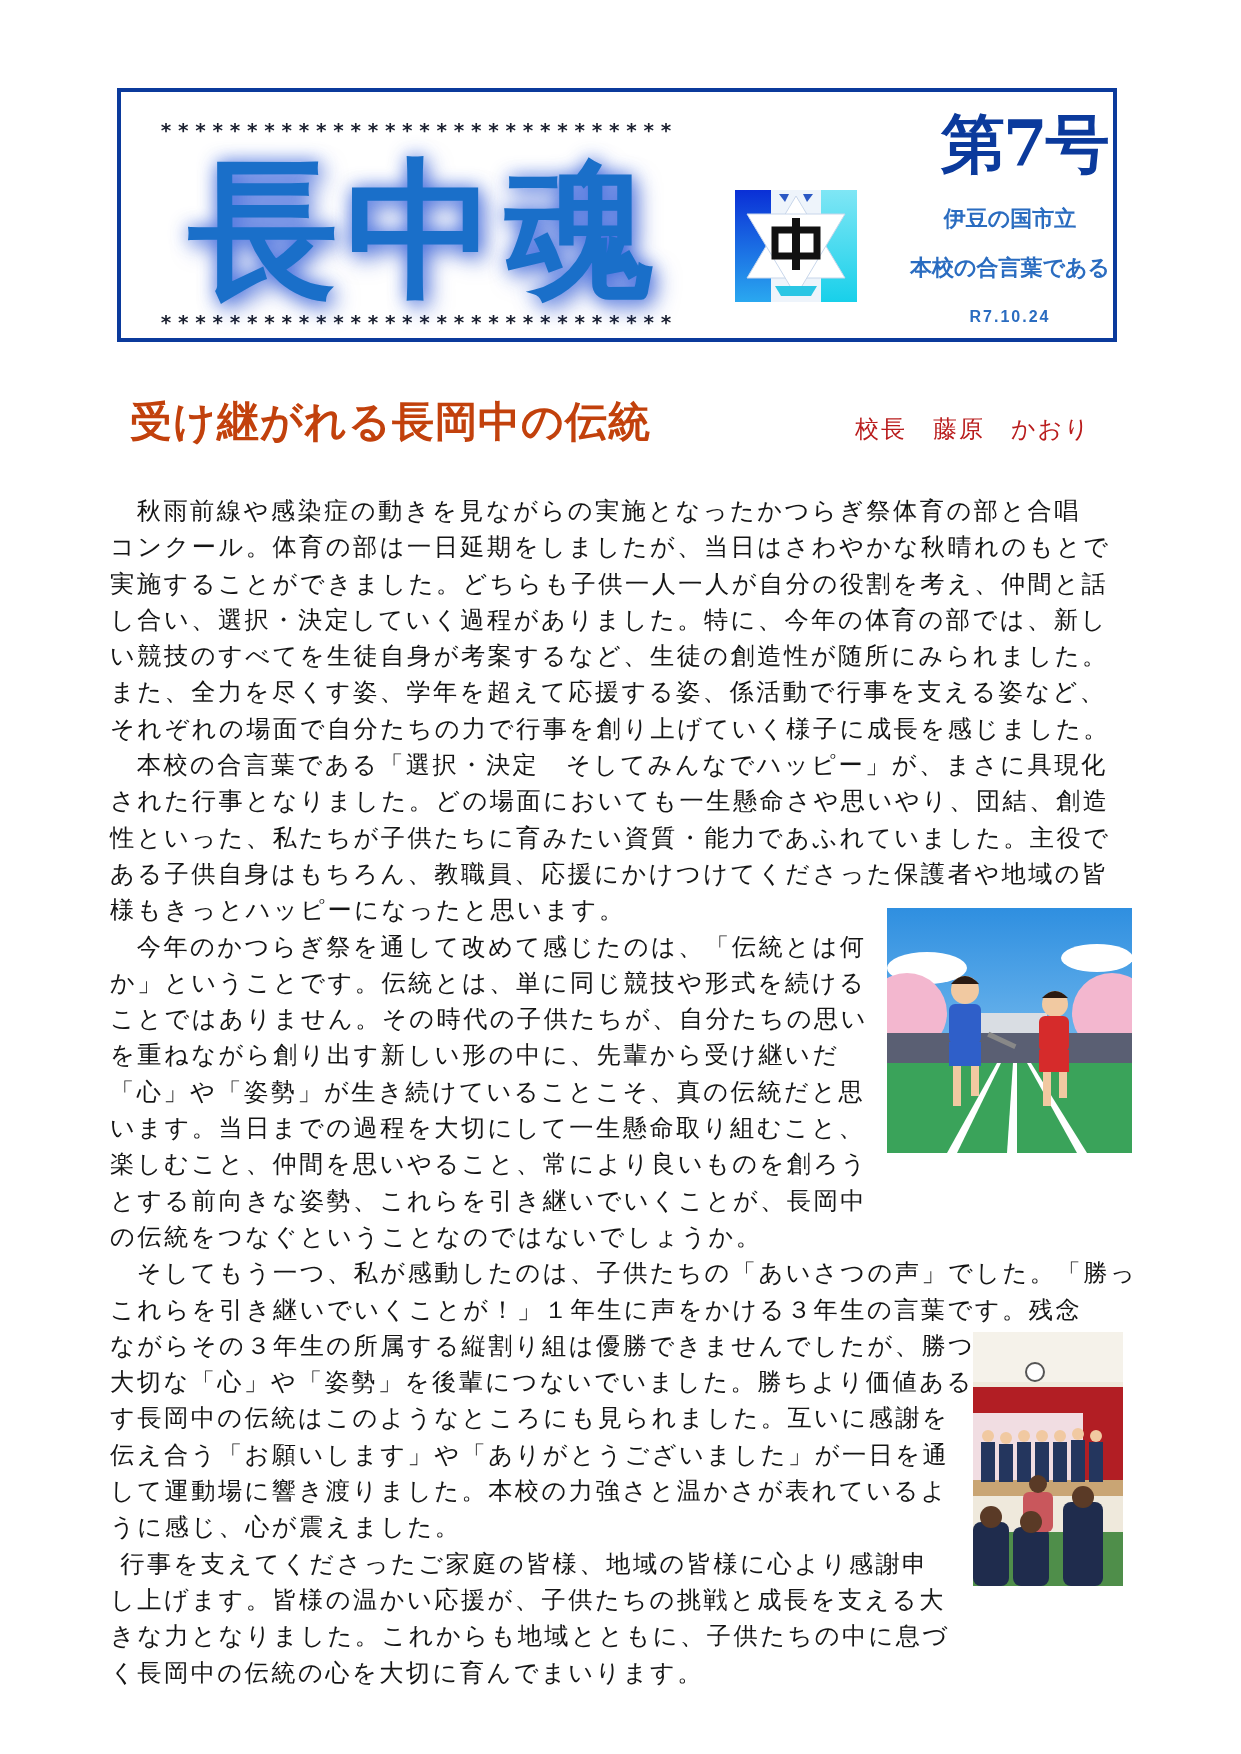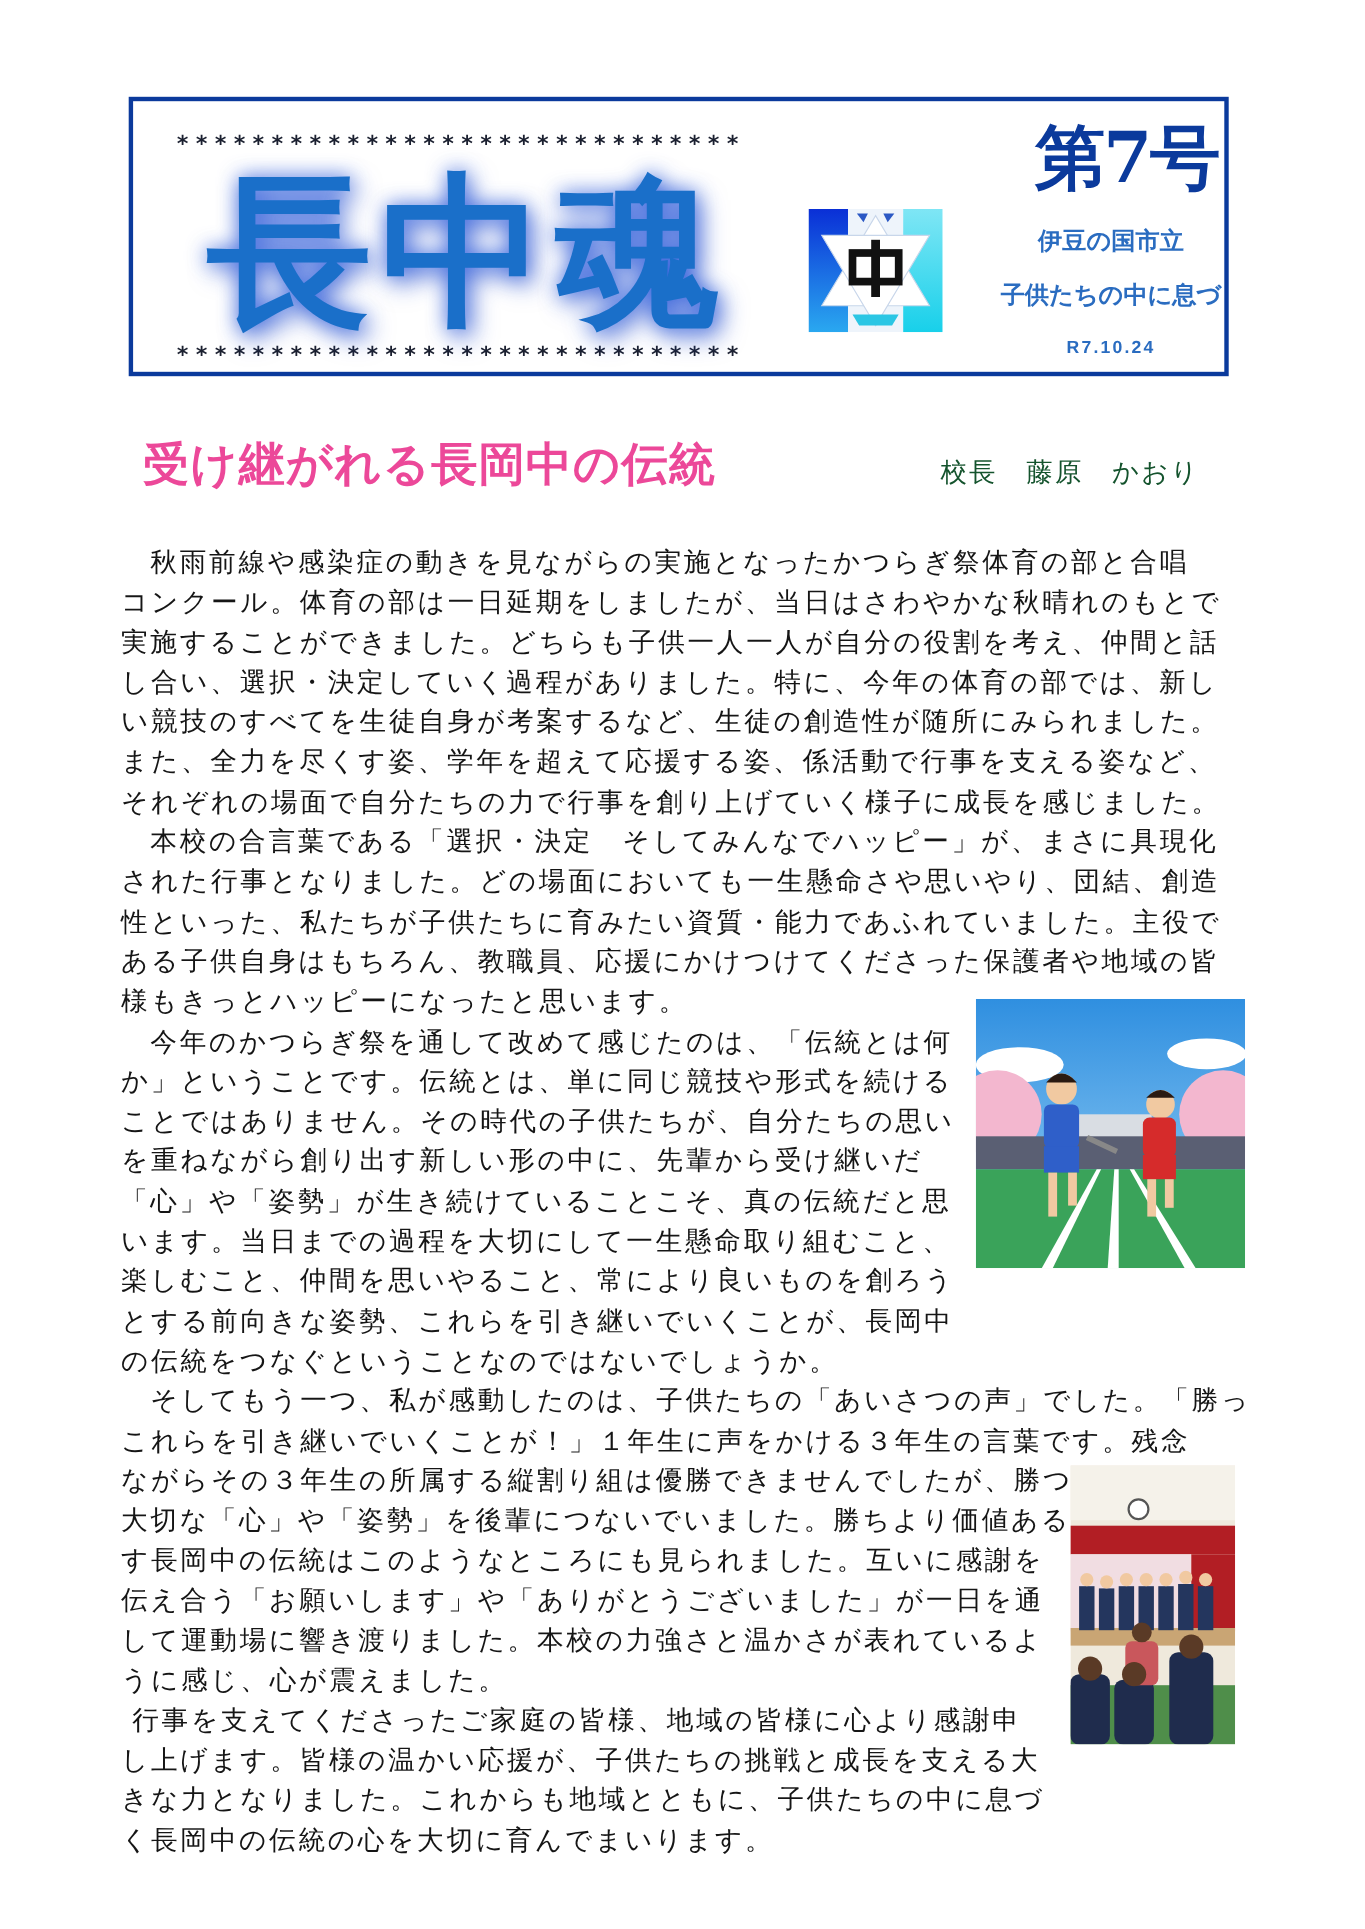--- a/index.html
+++ b/index.html
@@ -18,23 +18,23 @@
                     text-shadow: 0 0 18px rgba(40,90,220,0.75), 6px 8px 22px rgba(30,70,200,0.6); }
   .logo { position:absolute; left:735px; top:190px; width:122px; height:112px; }
   .issue { position:absolute; left:908px; top:108px; font-size:64px; line-height:72px; font-weight:bold;
            color:#0b3a9c; font-family:"DejaVu Serif", serif; letter-spacing:-2px;margin-left:33px; }
   .publisher { position:absolute; left:905px; width:210px; text-align:center; color:#2a6cc0;
                font-weight:bold; font-family:Liberation Sans, sans-serif; font-size:22px; line-height:26px; }
   .pub1 { top:206px; }
   .pub2 { top:255px; }
   .pub3 { top:304px; font-size:16px; letter-spacing:2px; }
   .article-title { position:absolute; left:130px; top:396px; font-size:42px; line-height:52px;
-                   font-weight:bold; color:#ec4899; letter-spacing:1px; }
+                   font-weight:bold; color:#c2410c; letter-spacing:1px; }
   .author { position:absolute; left:855px; top:414px; font-size:24px; line-height:30px;
-            font-family:"DejaVu Serif", serif; color:#14532d; letter-spacing:2px; white-space:pre; }
+            font-family:"DejaVu Serif", serif; color:#b91c1c; letter-spacing:2px; white-space:pre; }
   .body-text { position:absolute; left:110px; top:493px; width:1030px; }
   .line { height:36.3px; line-height:36.3px; font-size:24.2px; white-space:pre; letter-spacing:2.5px; color:#151515; }
   .img1 { position:absolute; left:887px; top:908px; width:245px; height:245px; overflow:hidden; }
   .img2 { position:absolute; left:973px; top:1332px; width:150px; height:254px; overflow:hidden; }
 </style>
 </head>
 <body>
 
 <div class="header-box"></div>
 <div class="stars top">******************************</div>
@@ -61,21 +61,21 @@
     <polygon points="40,96 82,96 76,106 46,106" fill="#2bc6e4"></polygon>
     <polygon points="44,4 54,4 50,12" fill="#2b58c4"></polygon>
     <polygon points="78,4 68,4 72,12" fill="#2b58c4"></polygon>
     <rect x="40" y="40" width="42" height="26" fill="none" stroke="#111" stroke-width="7"></rect>
     <rect x="57" y="28" width="8" height="52" fill="#111"></rect>
   </svg>
 </div>
 
 <div class="issue">第7号</div>
 <div class="publisher pub1">伊豆の国市立</div>
-<div class="publisher pub2">子供たちの中に息づ</div>
+<div class="publisher pub2">本校の合言葉である</div>
 <div class="publisher pub3">R7.10.24</div>
 
 <div class="article-title">受け継がれる長岡中の伝統</div>
 <div class="author">校長　藤原　かおり</div>
 
 <div class="body-text">
   <div class="line">　秋雨前線や感染症の動きを見ながらの実施となったかつらぎ祭体育の部と合唱</div>
   <div class="line">コンクール。体育の部は一日延期をしましたが、当日はさわやかな秋晴れのもとで</div>
   <div class="line">実施することができました。どちらも子供一人一人が自分の役割を考え、仲間と話</div>
   <div class="line">し合い、選択・決定していく過程がありました。特に、今年の体育の部では、新し</div>

